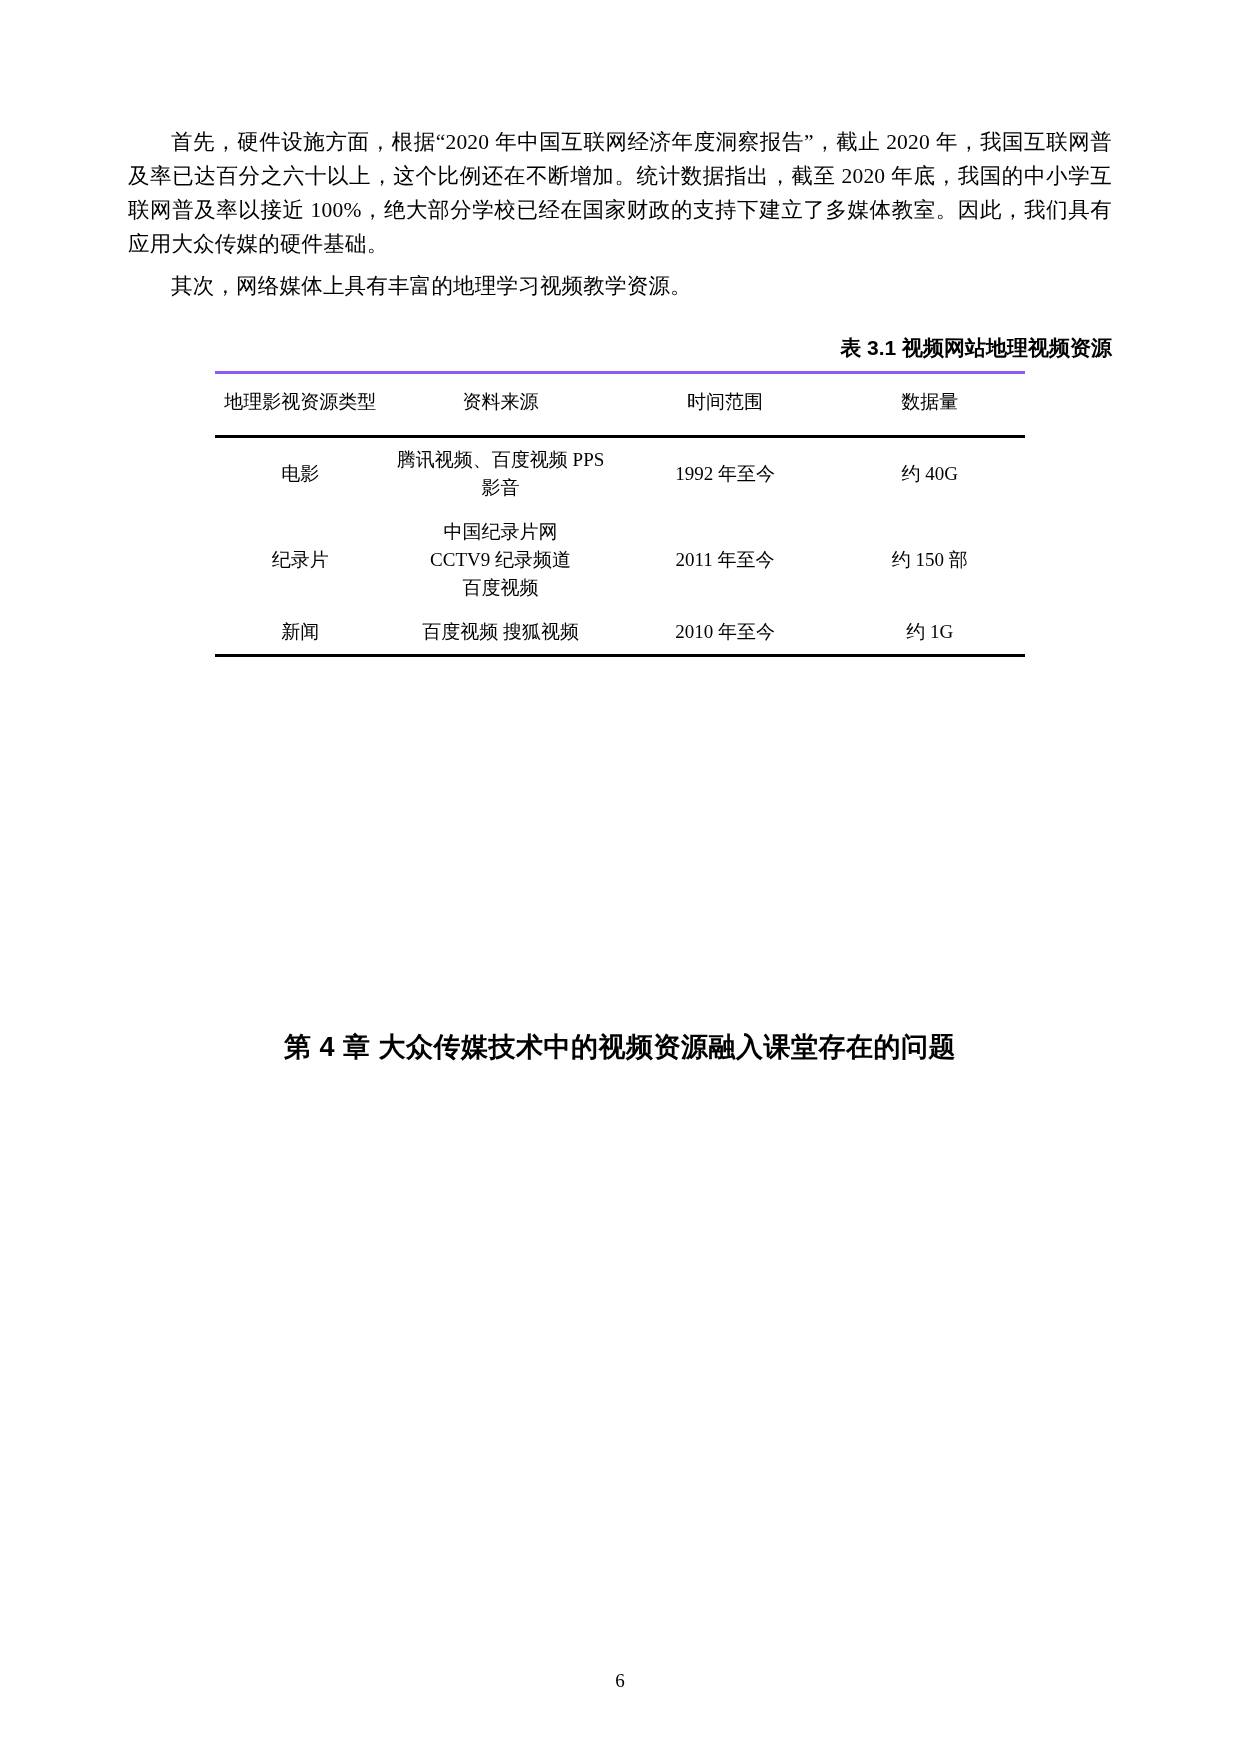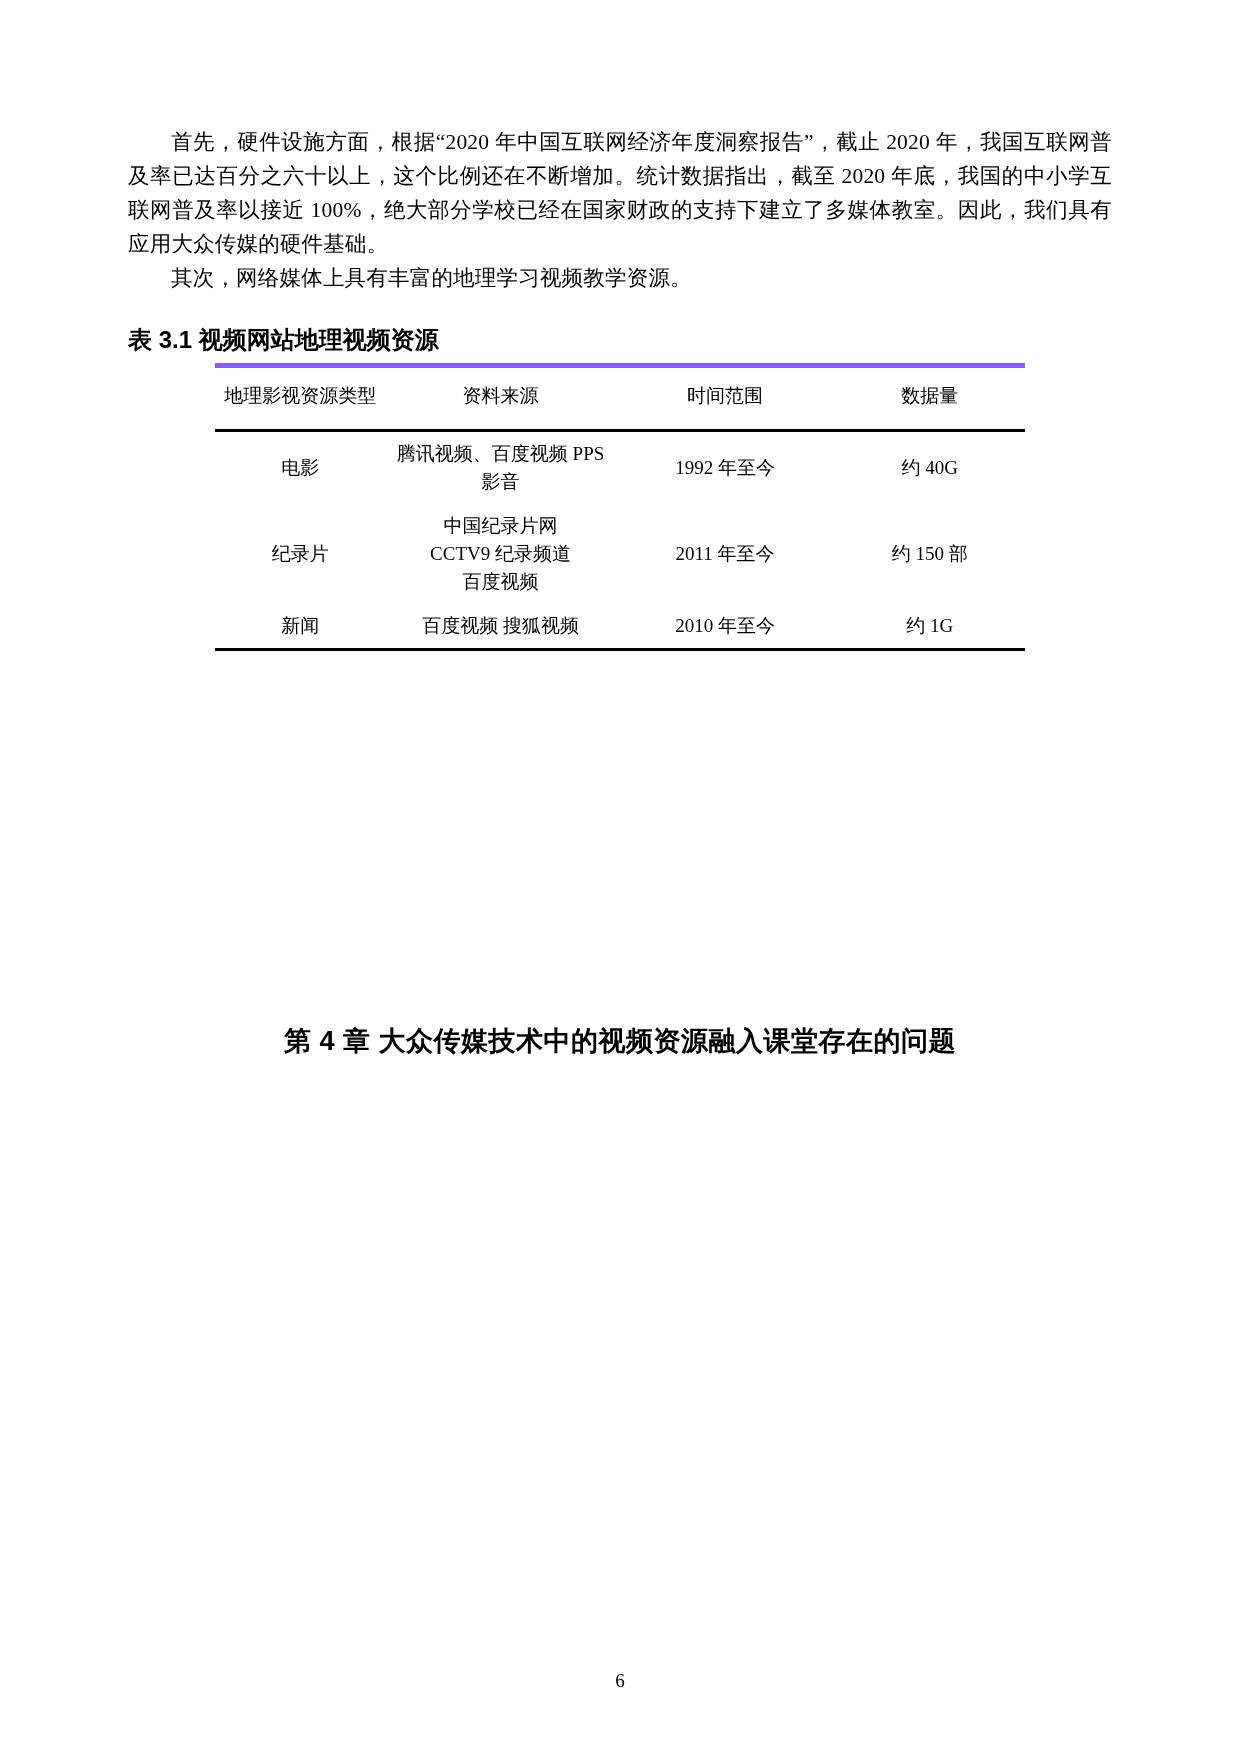--- a/index.html
+++ b/index.html
@@ -20,45 +20,45 @@
   .para {
     font-size: 21.5px;
     line-height: 34px;
     text-align: justify;
     text-justify: inter-ideograph;
     text-indent: 2em;
     margin: 0;
     letter-spacing: 0.2px;
   }
   .para + .para {
-    margin-top: 0px;
+    margin-top: 8px;
   }
   .table-caption {
-    text-align: left;
-    font-size: 24px;
+    text-align: right;
+    font-size: 21px;
     line-height: 30px;
     margin-top: 30px;
     margin-bottom: 8px;
     font-family: "Liberation Sans", sans-serif;
     font-weight: 600;
   }
   table.restbl {
     border-collapse: collapse;
     width: 810px;
     margin: 0 auto;
     font-size: 19px;
   }
   table.restbl th, table.restbl td {
     text-align: center;
     vertical-align: middle;
     padding: 6px 4px;
     font-weight: normal;
   }
   table.restbl thead th {
-    border-top: 5px solid #8b5cf6;
+    border-top: 3px solid #8b5cf6;
     border-bottom: 3px solid #000;
     padding-top: 14px;
     padding-bottom: 20px;
     line-height: 27px;
   }
   table.restbl tbody tr:last-child td {
     border-bottom: 3px solid #000;
     text-align: center;
   }
   table.restbl tbody td {

